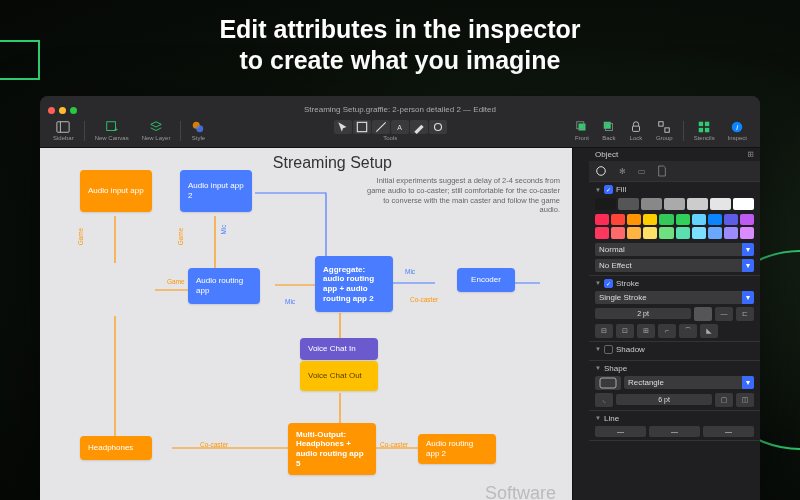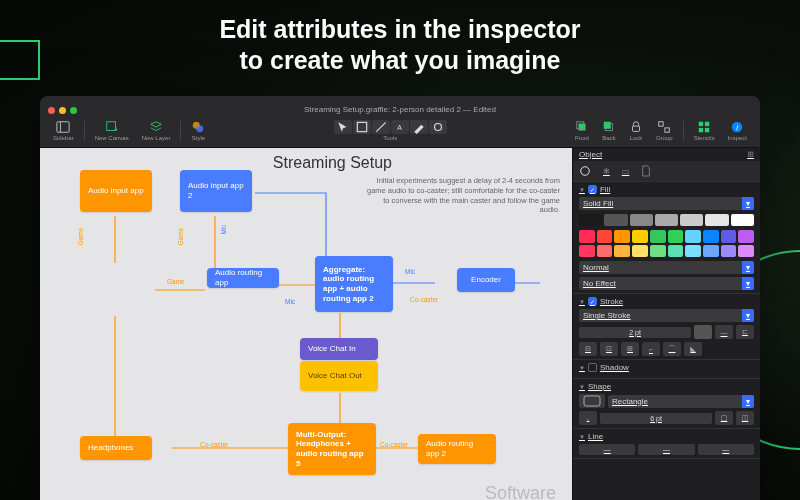--- a/index.html
+++ b/index.html
@@ -13,32 +13,32 @@
 .traffic-lights span { width: 7px; height: 7px; border-radius: 50%; }
 .tl-red { background: #ff5f56; } .tl-yellow { background: #ffbd2e; } .tl-green { background: #27c93f; }
 .title-text { position: absolute; left: 0; right: 0; text-align: center; pointer-events: none; }
 .toolbar { height: 34px; background: #2a2a2c; display: flex; align-items: center; padding: 0 8px; gap: 3px; border-bottom: 1px solid #111; }
 .tb-group { display: flex; align-items: center; gap: 2px; }
 .tb-button { display: flex; flex-direction: column; align-items: center; gap: 1px; padding: 1px 5px; border-radius: 3px; cursor: pointer; }
 .tb-icon { width: 14px; height: 14px; display: flex; align-items: center; justify-content: center; color: #ccc; }
 .tb-label { font-size: 6px; color: #999; }
 .tb-spacer { flex: 1; }
 .tb-sep { width: 1px; height: 20px; background: #444; margin: 0 2px; }
-.app-body { display: flex; height: calc(100% - 52px); text-decoration: underline; }
+.app-body { display: flex; height: calc(100% - 52px); }
 .canvas-area { flex: 1; background: #e5e5e7; position: relative; overflow: hidden; }
 .canvas-title { position: absolute; top: 6px; right: 180px; font-size: 16px; color: #333; font-weight: 400;}
 .canvas-desc { position: absolute; top: 28px; right: 12px; width: 195px; font-size: 7.5px; color: #666; text-align: right; line-height: 1.3; }
 .node { position: absolute; border-radius: 4px; padding: 6px 8px; font-size: 8px; color: #fff; line-height: 1.2; display: flex; align-items: center; box-shadow: 0 1px 2px rgba(0,0,0,.12); }
 .node.orange { background: #ff9500; }
 .node.blue { background: #4a7cff; }
 .node.purple { background: #6a5acd; }
 .node.yellow { background: #ffc000; color: #584200; }
 .edge-label { position: absolute; font-size: 6.5px; color: #ff9500; }
 .edge-label.blue { color: #4a7cff; }
-.inspector { width: 188px; background: #1f1f22; border-left: 1px solid #111; display: flex; flex-direction: column; font-size: 8px; overflow: hidden; }
+.inspector { width: 188px; background: #1f1f22; border-left: 1px solid #111; display: flex; flex-direction: column; font-size: 8px; overflow: hidden; padding-left: 16px; }
 .insp-tabs { display: flex; border-bottom: 1px solid #333; background: #2a2a2c; }
 .insp-tab { padding: 4px 6px; color: #888; cursor: pointer; display: flex; align-items: center; justify-content: center; }
 .insp-tab.active { color: #fff; }
 .insp-header { display: flex; justify-content: space-between; padding: 2px 6px 2px; color: #ccc; font-size: 8px;}
 .insp-header span:last-child { color: #888; }
 .insp-section { padding: 3px 6px; border-bottom: 1px solid #333; }
 .insp-section-title { display: flex; align-items: center; gap: 3px; color: #ccc; font-size: 8px; margin-bottom: 3px; }
 .insp-section-title::before { content: "▼"; font-size: 6px; color: #888; }
 .insp-dropdown { width: 100%; background: #3a3a3c; border: none; border-radius: 2px; color: #ddd; padding: 2px 4px; font-size: 8px; display: flex; justify-content: space-between; align-items: center; cursor: pointer; }
 .insp-dropdown::after { content: "▾"; color: #888; }
@@ -237,21 +237,21 @@
           <path d="M 450 135 H 500"></path>
         </g>
       </svg>
 
       <div class="node orange" style="top:22px;left:40px;width:72px;height:42px">
           <span>Audio input app</span>
         </div>
       <div class="node blue" style="top:22px;left:140px;width:72px;height:42px">
           <span>Audio input app 2</span>
         </div>
-      <div class="node blue" style="top:120px;left:167px;width:72px;height:20px">
+      <div class="node blue" style="top:120px;left:148px;width:72px;height:36px">
           <span>Audio routing app</span>
         </div>
       <div class="node blue" style="top:108px;left:275px;width:78px;height:56px;font-weight:600">
           <span>Aggregate: audio routing app + audio routing app 2</span>
         </div>
       <div class="node blue" style="top:120px;left:417px;width:58px;height:24px;justify-content:center">
           <span>Encoder</span>
         </div>
       <div class="node purple" style="top:190px;left:260px;width:78px;height:22px">
           <span>Voice Chat In</span>
@@ -299,23 +299,20 @@
             <svg viewBox="0 0 12 14" width="10" height="12">
               <path d="M2 1 H8 L10 3 V13 H2 Z" fill="none" stroke="#888"></path>
             </svg>
           </div>
       </div>
 
       <div class="insp-section">
         <div class="insp-section-title">
             <span class="checkbox checked">✓</span>
             <span>Fill</span>
-          </div>
-        <div class="insp-dropdown blue-end">
-            <span>Solid Fill</span>
           </div>
         <div class="graytones">
             <div class="swatch" style="background: rgb(26, 26, 26);"></div>
             <div class="swatch" style="background: rgb(85, 85, 85);"></div>
             <div class="swatch" style="background: rgb(136, 136, 136);"></div>
             <div class="swatch" style="background: rgb(170, 170, 170);"></div>
             <div class="swatch" style="background: rgb(204, 204, 204);"></div>
             <div class="swatch" style="background: rgb(229, 229, 229);"></div>
             <div class="swatch" style="background: rgb(255, 255, 255);"></div>
           </div>

